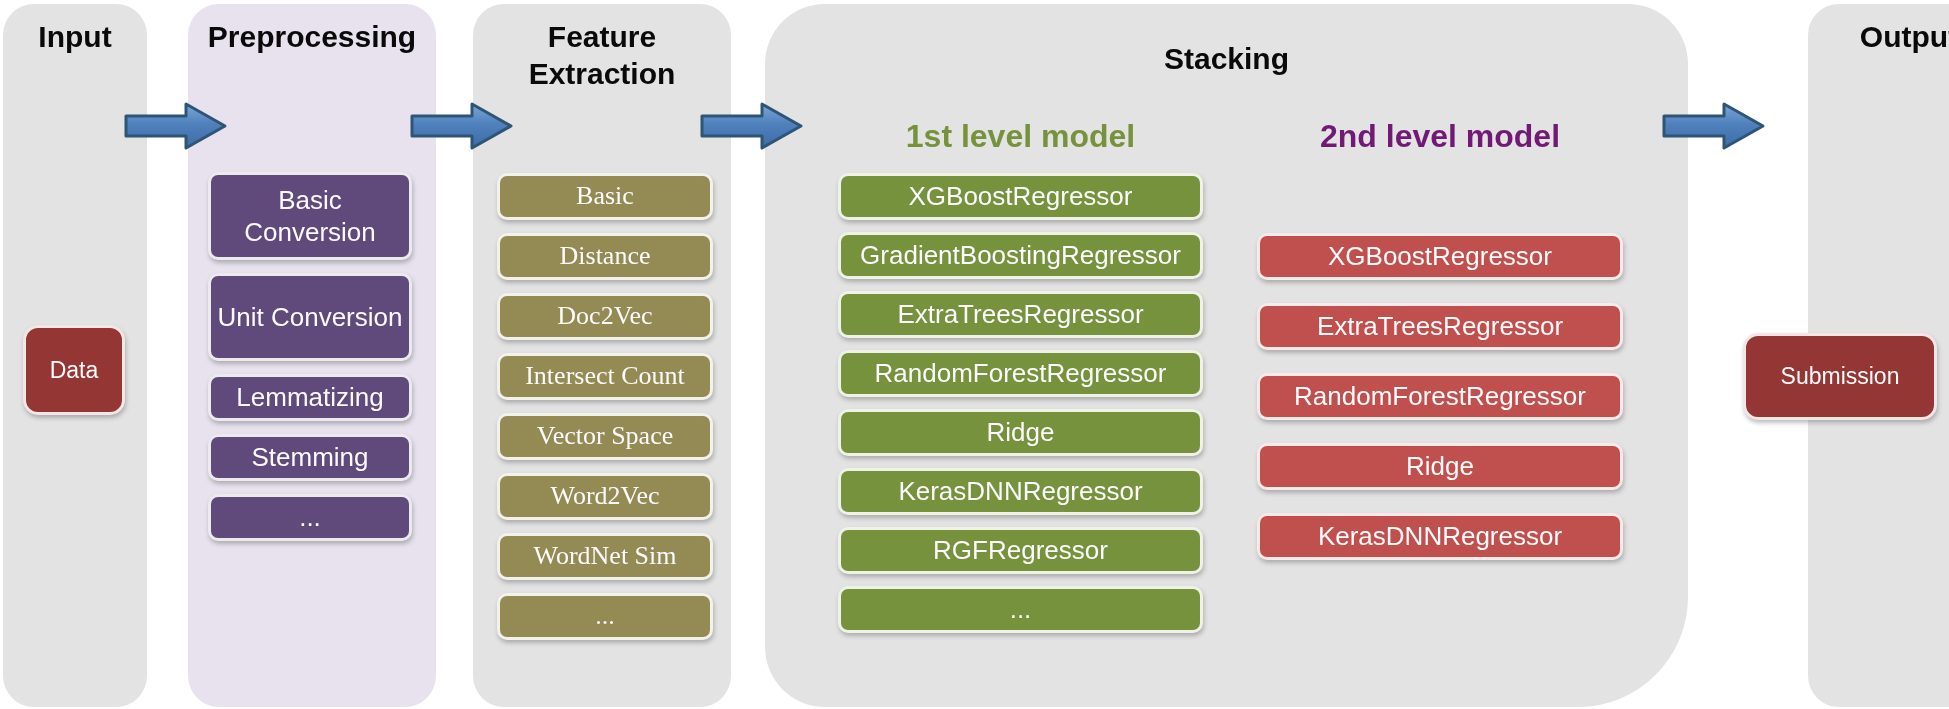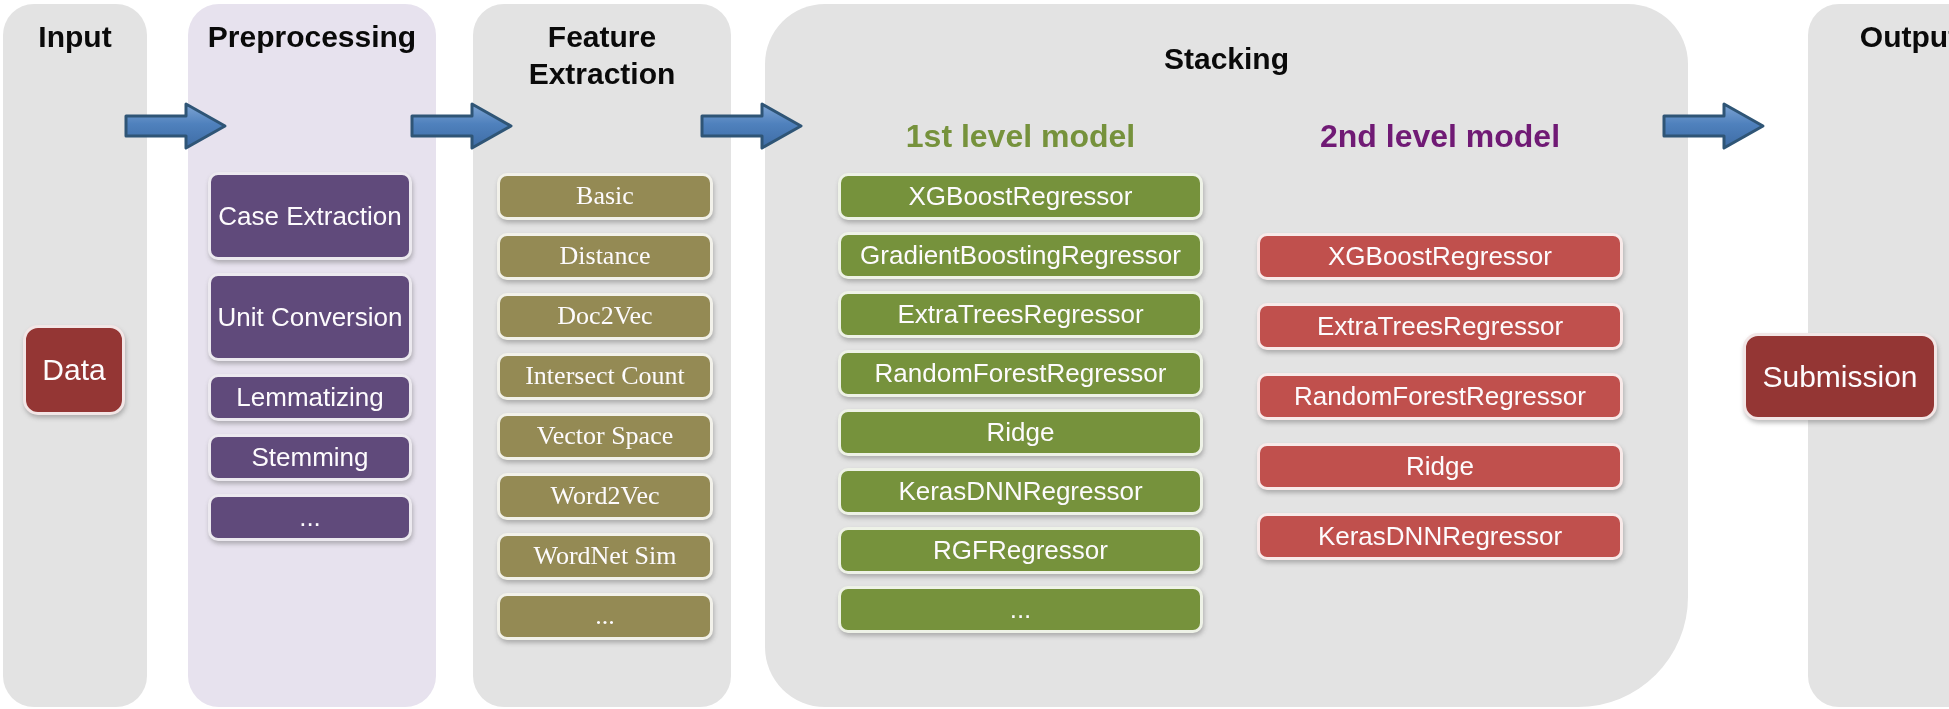--- a/index.html
+++ b/index.html
@@ -23,21 +23,21 @@
   .box.softred{background:#c0504d;}
   .box.darkred{background:#943634;border-radius:15px;}
 
   .h1{height:47px;flex:0 0 auto;}
   .h2{height:88px;flex:0 0 auto;}
 
   .level-title{position:absolute;top:118px;text-align:center;font-weight:bold;font-size:32px;}
   .level-title.green-t{color:#76923c;}
   .level-title.red-t{color:#701a75;}
 
-  .io-box{position:absolute;font-size:30px;}
+  .io-box{position:absolute;font-size:23px;}
 
   .arrow{position:absolute;width:104px;height:52px;}
 </style>
 </head>
 <body>
 
 <div id="canvas">
 
   <svg width="0" height="0" style="position:absolute" aria-hidden="true">
     <defs>
@@ -51,21 +51,21 @@
 
   <div class="col" style="left:3px;width:144px;">
     <div class="col-title">Input</div>
   </div>
   <div class="box darkred io-box" style="left:23px;top:325px;width:102px;height:90px;">Data</div>
 
   <div class="col lavender" style="left:188px;width:248px;">
     <div class="col-title">Preprocessing</div>
   </div>
   <div class="stack" style="left:208px;top:172px;width:204px;gap:13px;">
-    <div class="box purple h2">Case Extraction</div>
+    <div class="box purple h2">Basic Conversion</div>
     <div class="box purple h2">Unit Conversion</div>
     <div class="box purple h1">Lemmatizing</div>
     <div class="box purple h1">Stemming</div>
     <div class="box purple h1">...</div>
   </div>
 
   <div class="col" style="left:473px;width:258px;">
     <div class="col-title" style="padding:0 30px;">Feature Extraction</div>
   </div>
   <div class="stack" style="left:497px;top:173px;width:216px;gap:13px;font-family:Liberation Serif, serif;">

